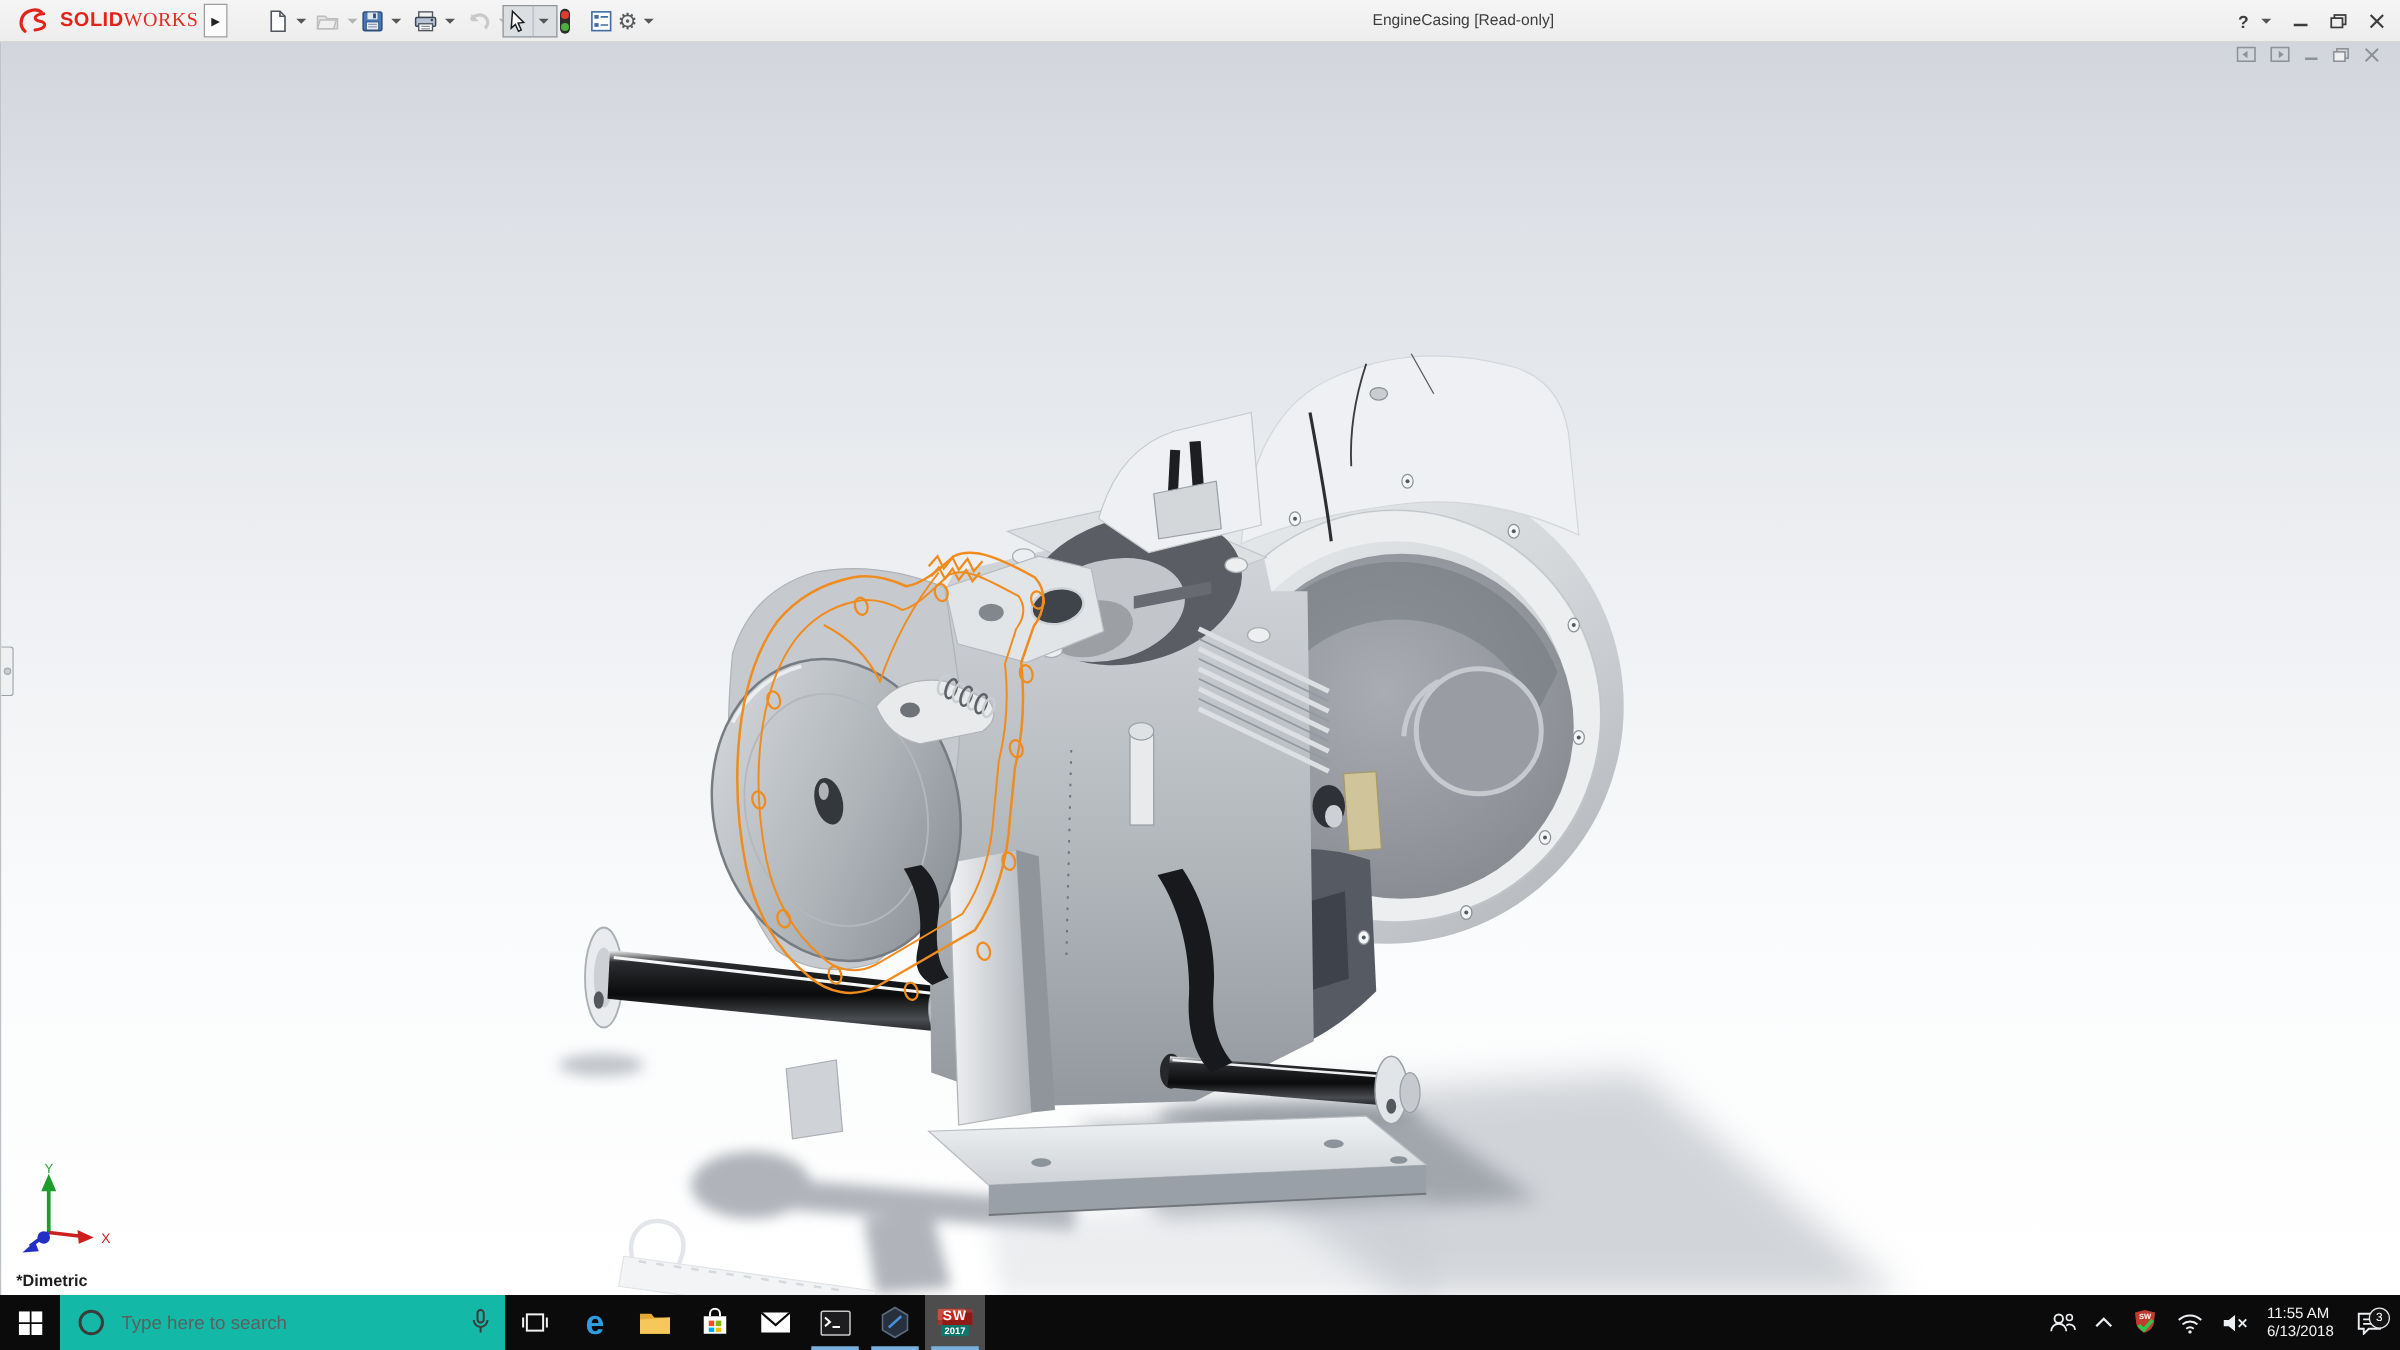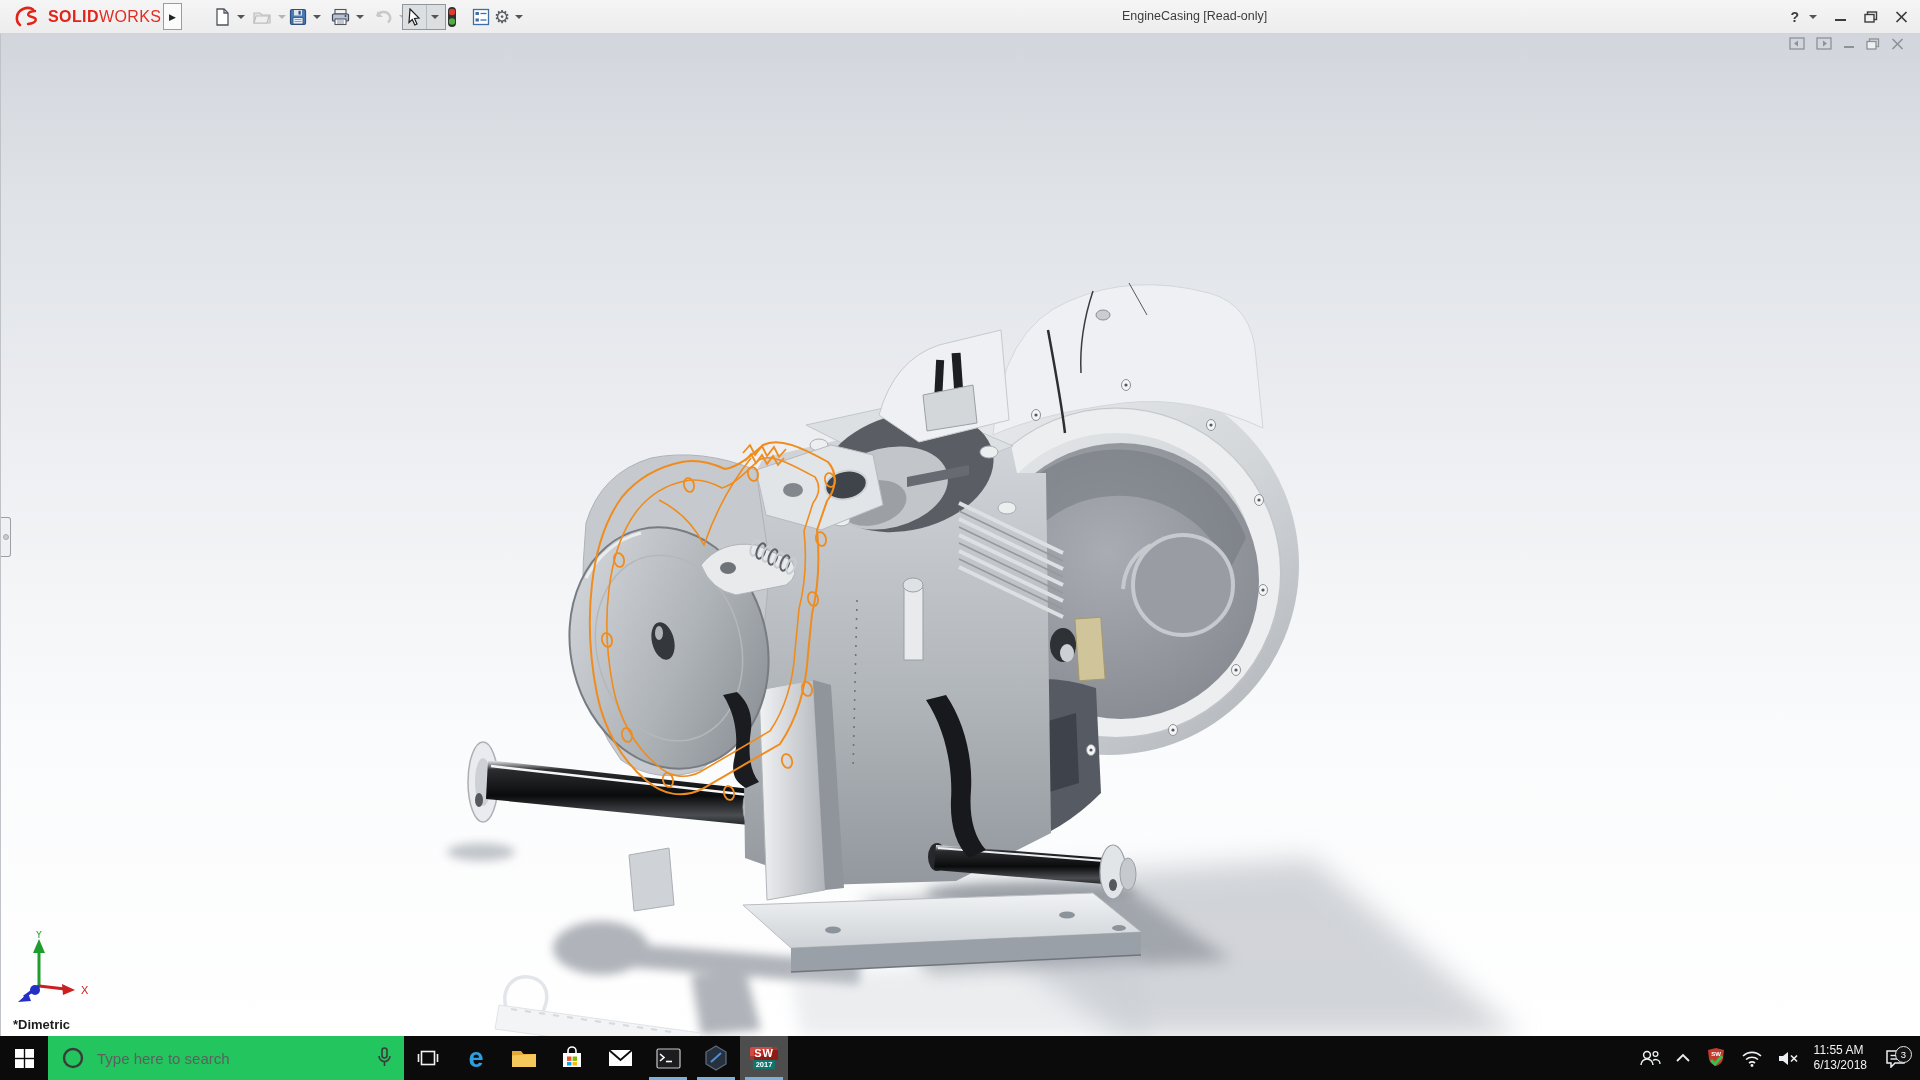--- a/index.html
+++ b/index.html
@@ -4,52 +4,52 @@
 <style>
   html,body{margin:0;padding:0;}
   body{width:1920px;height:1080px;overflow:hidden;position:relative;
        font-family:"Liberation Sans",sans-serif;background:#fff;}
   
   .titlebar{position:absolute;top:0;left:0;width:1920px;height:33px;
     background:linear-gradient(#f5f5f5,#ededed);border-bottom:1px solid #d2d2d2;z-index:30;}
   .brand{position:absolute;left:14px;top:4px;display:flex;align-items:center;height:25px;}
   .brand-text{font-size:16px;color:#E2231A;letter-spacing:.4px;margin-left:4px;}
   .brand-text b{font-weight:700;}
-  .brand-text span{font-weight:400;opacity:.95;}
+  .brand-text span{font-weight:400;opacity:.95;font-family:Liberation Serif, serif;}
   .flyout{position:absolute;left:163px;top:3px;width:17px;height:25px;border:1px solid #9c9c9c;
     background:#fbfbfb;display:flex;align-items:center;justify-content:center;
     font-size:9px;color:#222;}
   .tb{position:absolute;top:4px;height:25px;display:flex;align-items:center;}
   .caret{width:0;height:0;border-left:4px solid transparent;border-right:4px solid transparent;
     border-top:4px solid #555;margin-left:5px;}
   .caret.dis{border-top-color:#b5b5b5;}
   .selwrap{display:flex;align-items:center;border:1px solid #8f959b;background:#dcdfe2;height:24px;padding:0 2px;}
   .selcaret{border-left:1px solid #b7bbbf;height:24px;display:flex;align-items:center;padding:0 4px;margin-left:3px;}
   .title-text{position:absolute;left:1098px;top:0;height:33px;line-height:33px;
-    font-size:12.5px;color:#3d3d3d;z-index:31;margin-left:24px;}
+    font-size:12.5px;color:#3d3d3d;z-index:31;}
   .win-controls{position:absolute;right:12px;top:0;height:33px;display:flex;align-items:center;gap:17px;z-index:31;}
   .help-q{font-size:14px;color:#3c3c3c;font-weight:700;}
   
   .viewport{position:absolute;top:33px;left:0;width:1920px;height:1003px;
     border-left:1px solid #bfc3c8;box-sizing:border-box;
     background:linear-gradient(180deg,#d2d6dc 0%,#dfe2e7 16%,#edeff2 42%,#fafbfc 70%,#ffffff 100%);}
   .model-svg{position:absolute;top:0;left:0;}
   .docbar{position:absolute;top:4px;right:16px;display:flex;align-items:center;gap:11px;z-index:20;}
   .docbar svg{display:block;}
   .edge-handle{position:absolute;left:0;top:484px;width:9px;height:38px;background:#eef0f2;
     border:1px solid #9aa0a6;border-left:none;border-radius:0 3px 3px 0;}
   .edge-handle i{position:absolute;left:2px;top:16px;width:4px;height:4px;border-radius:50%;
     background:#c9cdd1;border:1px solid #a6abb0;display:block;}
   .view-label{position:absolute;left:12px;top:984px;font-size:13px;font-weight:700;color:#1d1d1d;}
   .triad{position:absolute;left:8px;top:898px;}
   
   .taskbar{position:absolute;left:0;bottom:0;width:1920px;height:44px;background:#0b0b0c;
     display:flex;align-items:stretch;z-index:40;}
   .tb-btn{width:48px;display:flex;align-items:center;justify-content:center;position:relative;}
-  .search-box{width:356px;background:#22c55e;display:flex;align-items:center;margin:0;position:relative;}
+  .search-box{width:356px;background:#14b8a6;display:flex;align-items:center;margin:0;position:relative;}
   .search-box input{border:none;outline:none;background:transparent;font-size:15px;color:#444;
     font-family:"Liberation Sans",sans-serif;width:250px;}
   .search-box input::placeholder{color:#5f5f5f;opacity:1;}
   .cortana{margin:0 10px 0 13px;}
   .mic{position:absolute;right:12px;top:11px;}
   .slot{width:48px;position:relative;display:flex;align-items:center;justify-content:center;}
   .slot.active{background:#4d4d4d;}
   .run-bar{position:absolute;bottom:0;left:5px;width:38px;height:3px;background:#7AB0DD;}
   .tray{margin-left:auto;display:flex;align-items:center;}
   .tray-ico{padding:0 7px;display:flex;align-items:center;justify-content:center;position:relative;}

